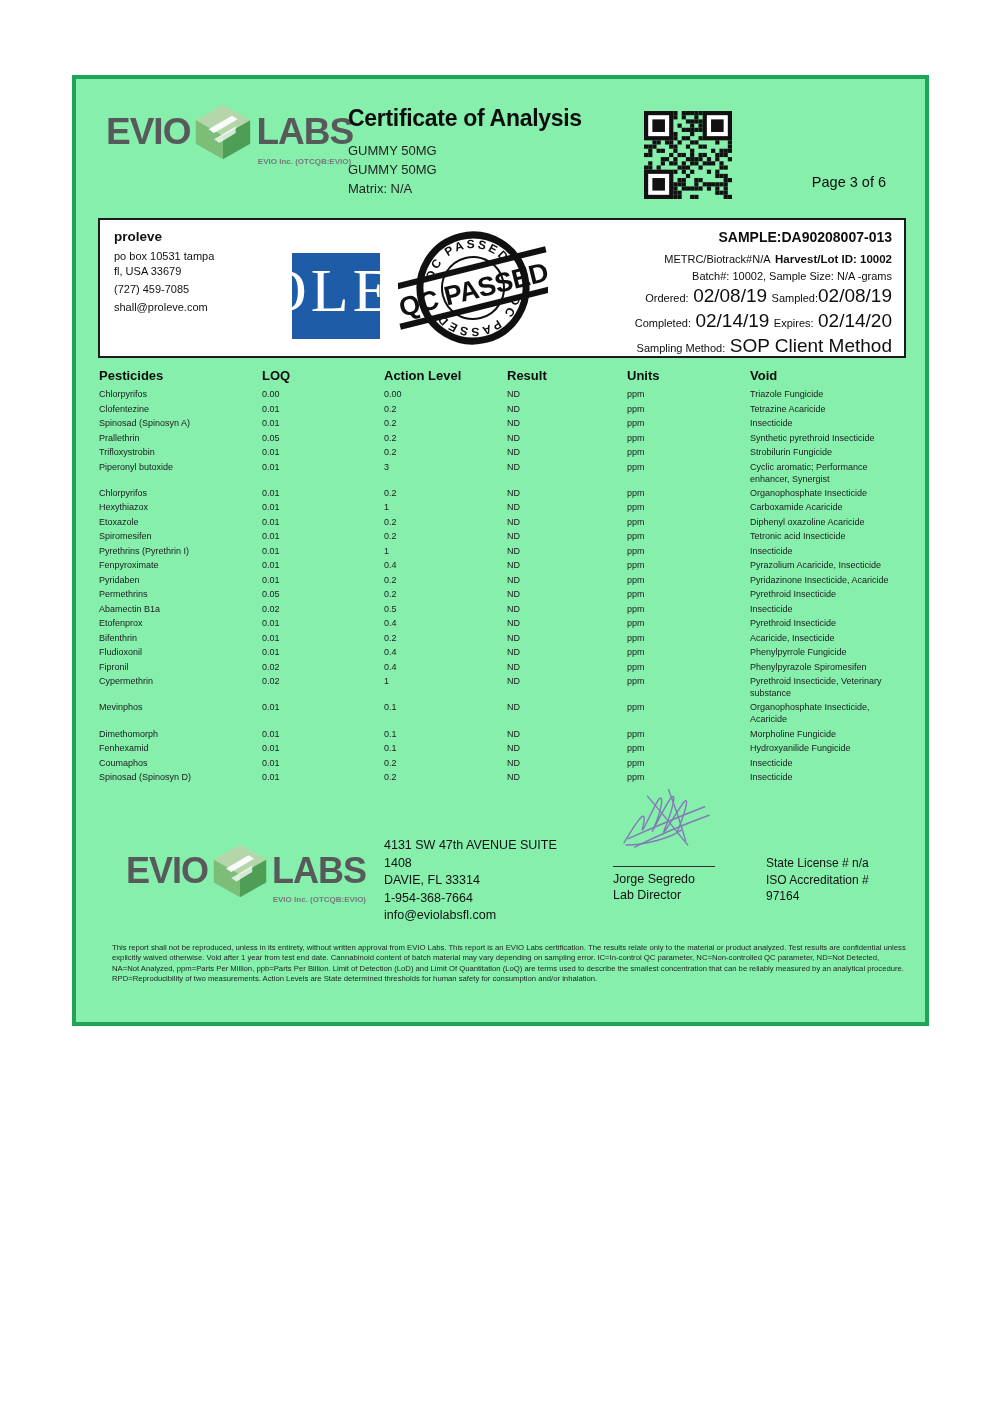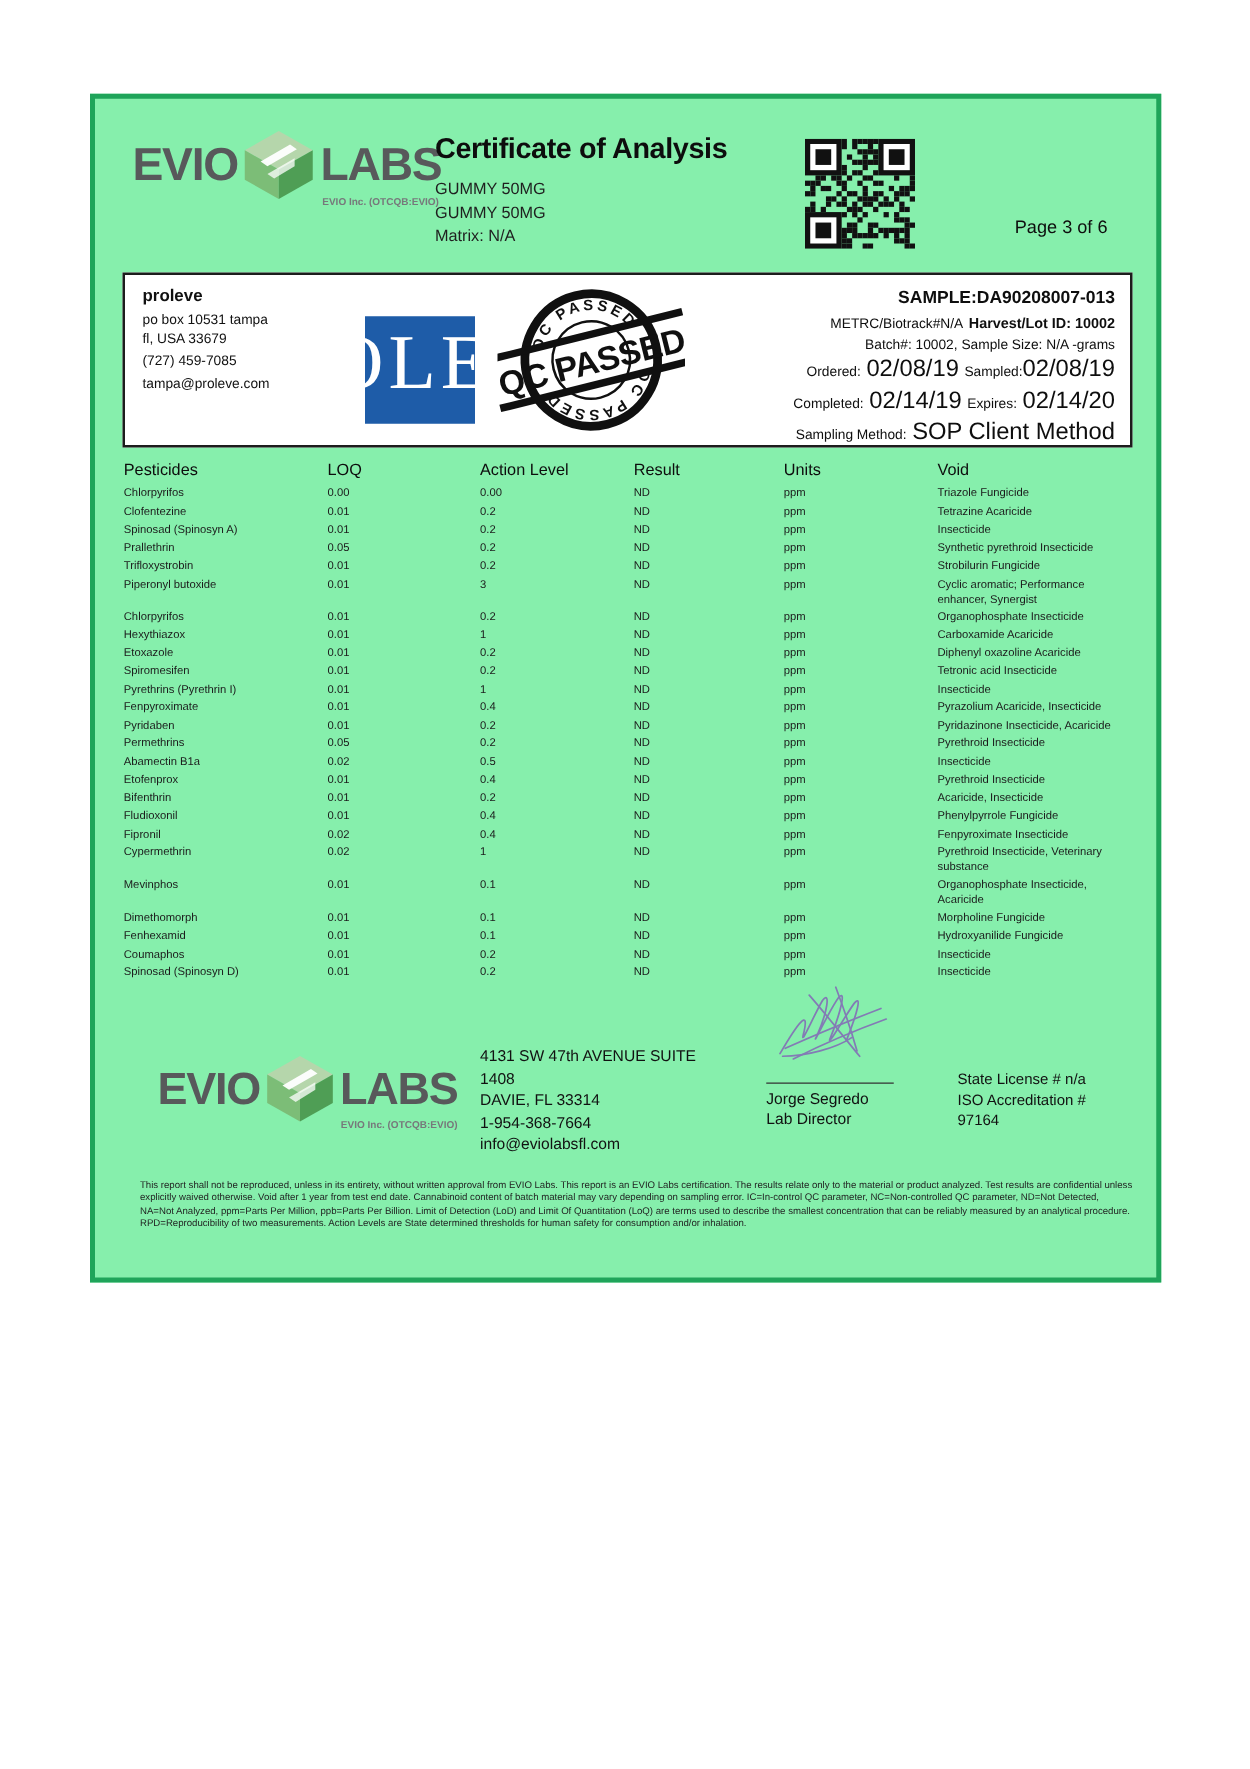--- a/index.html
+++ b/index.html
@@ -48,21 +48,21 @@
   .meta .line{margin-bottom:3px;}
   .meta .lbl{font-size:11px;}
   .meta .bold{font-weight:bold;font-size:11.5px;}
   .meta .val{font-size:19px;}
   
   .table{position:absolute;left:23px;top:289px;width:808px;}
   .t-head,.t-row{
     display:grid;grid-template-columns:163px 122px 123px 120px 123px 1fr;
     column-gap:0;
   }
-  .t-head{font-size:13px;font-weight:normal;color:#0d0d0d;margin-bottom:5px;}
+  .t-head{font-size:13px;font-weight:bold;color:#0d0d0d;margin-bottom:5px;}
   .t-row{font-size:9px;line-height:11.7px;padding:1.4px 0;color:#1b1b1b;}
   .t-row div{padding-right:6px;}
   
   .brand.ftr{left:50px;top:764px;}
   .brand.ftr .word{font-size:36px;}
   .brand.ftr svg{width:56px;height:56px;}
   .brand.ftr .sub{font-size:8px;}
   .address{position:absolute;left:308px;top:758px;width:210px;font-size:12.5px;line-height:17.5px;color:#111;}
   .sig-scribble{position:absolute;left:528px;top:698px;width:125px;height:85px;}
   .sig-line{position:absolute;left:537px;top:787px;width:102px;border-top:1.5px solid #333;}
@@ -255,21 +255,21 @@
     </svg>
 
   <div class="page-num">Page 3 of 6</div>
 
   <div class="sample-box">
     <div class="client">
       <div class="name">proleve</div>
       <div>po box 10531 tampa</div>
       <div>fl, USA 33679</div>
       <div class="g">(727) 459-7085</div>
-      <div class="g">tampa@proleve.com</div>
+      <div class="g">shall@proleve.com</div>
     </div>
 
     <div class="blue-logo">
       <span>OLE</span>
     </div>
 
     <svg class="stamp" viewBox="-75 -65 150 130">
       <g transform="rotate(-14)" fill="#101010" font-family="Liberation Sans, sans-serif">
         <circle r="53" fill="none" stroke="#101010" stroke-width="7"></circle>
         <circle r="31" fill="none" stroke="#101010" stroke-width="2"></circle>
@@ -485,21 +485,21 @@
         <div>ppm</div>
         <div>Phenylpyrrole Fungicide</div>
       </div>
 
       <div class="t-row">
         <div>Fipronil</div>
         <div>0.02</div>
         <div>0.4</div>
         <div>ND</div>
         <div>ppm</div>
-        <div>Fenpyroximate Insecticide</div>
+        <div>Phenylpyrazole Spiromesifen</div>
       </div>
 
       <div class="t-row">
         <div>Cypermethrin</div>
         <div>0.02</div>
         <div>1</div>
         <div>ND</div>
         <div>ppm</div>
         <div>Pyrethroid Insecticide, Veterinary substance</div>
       </div>

